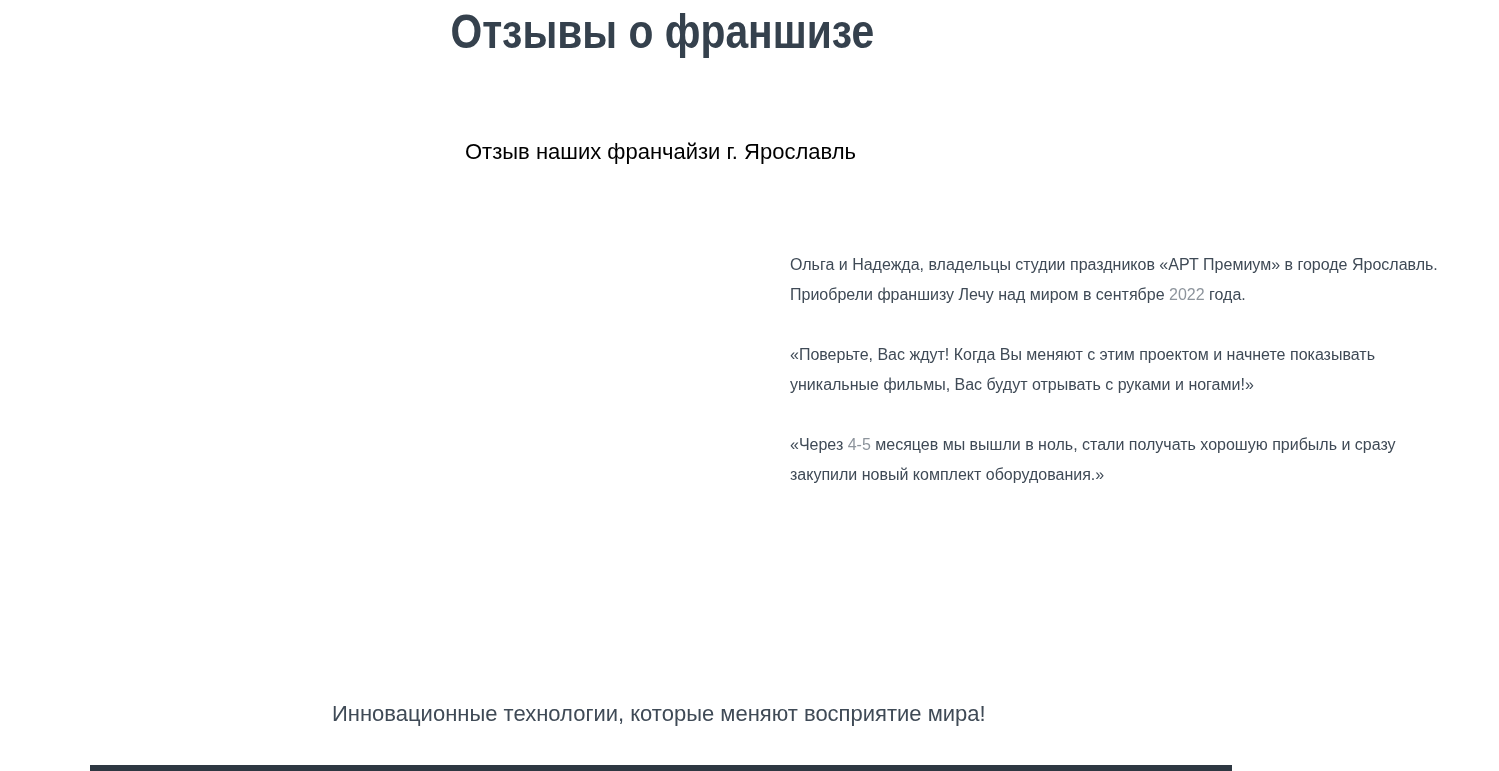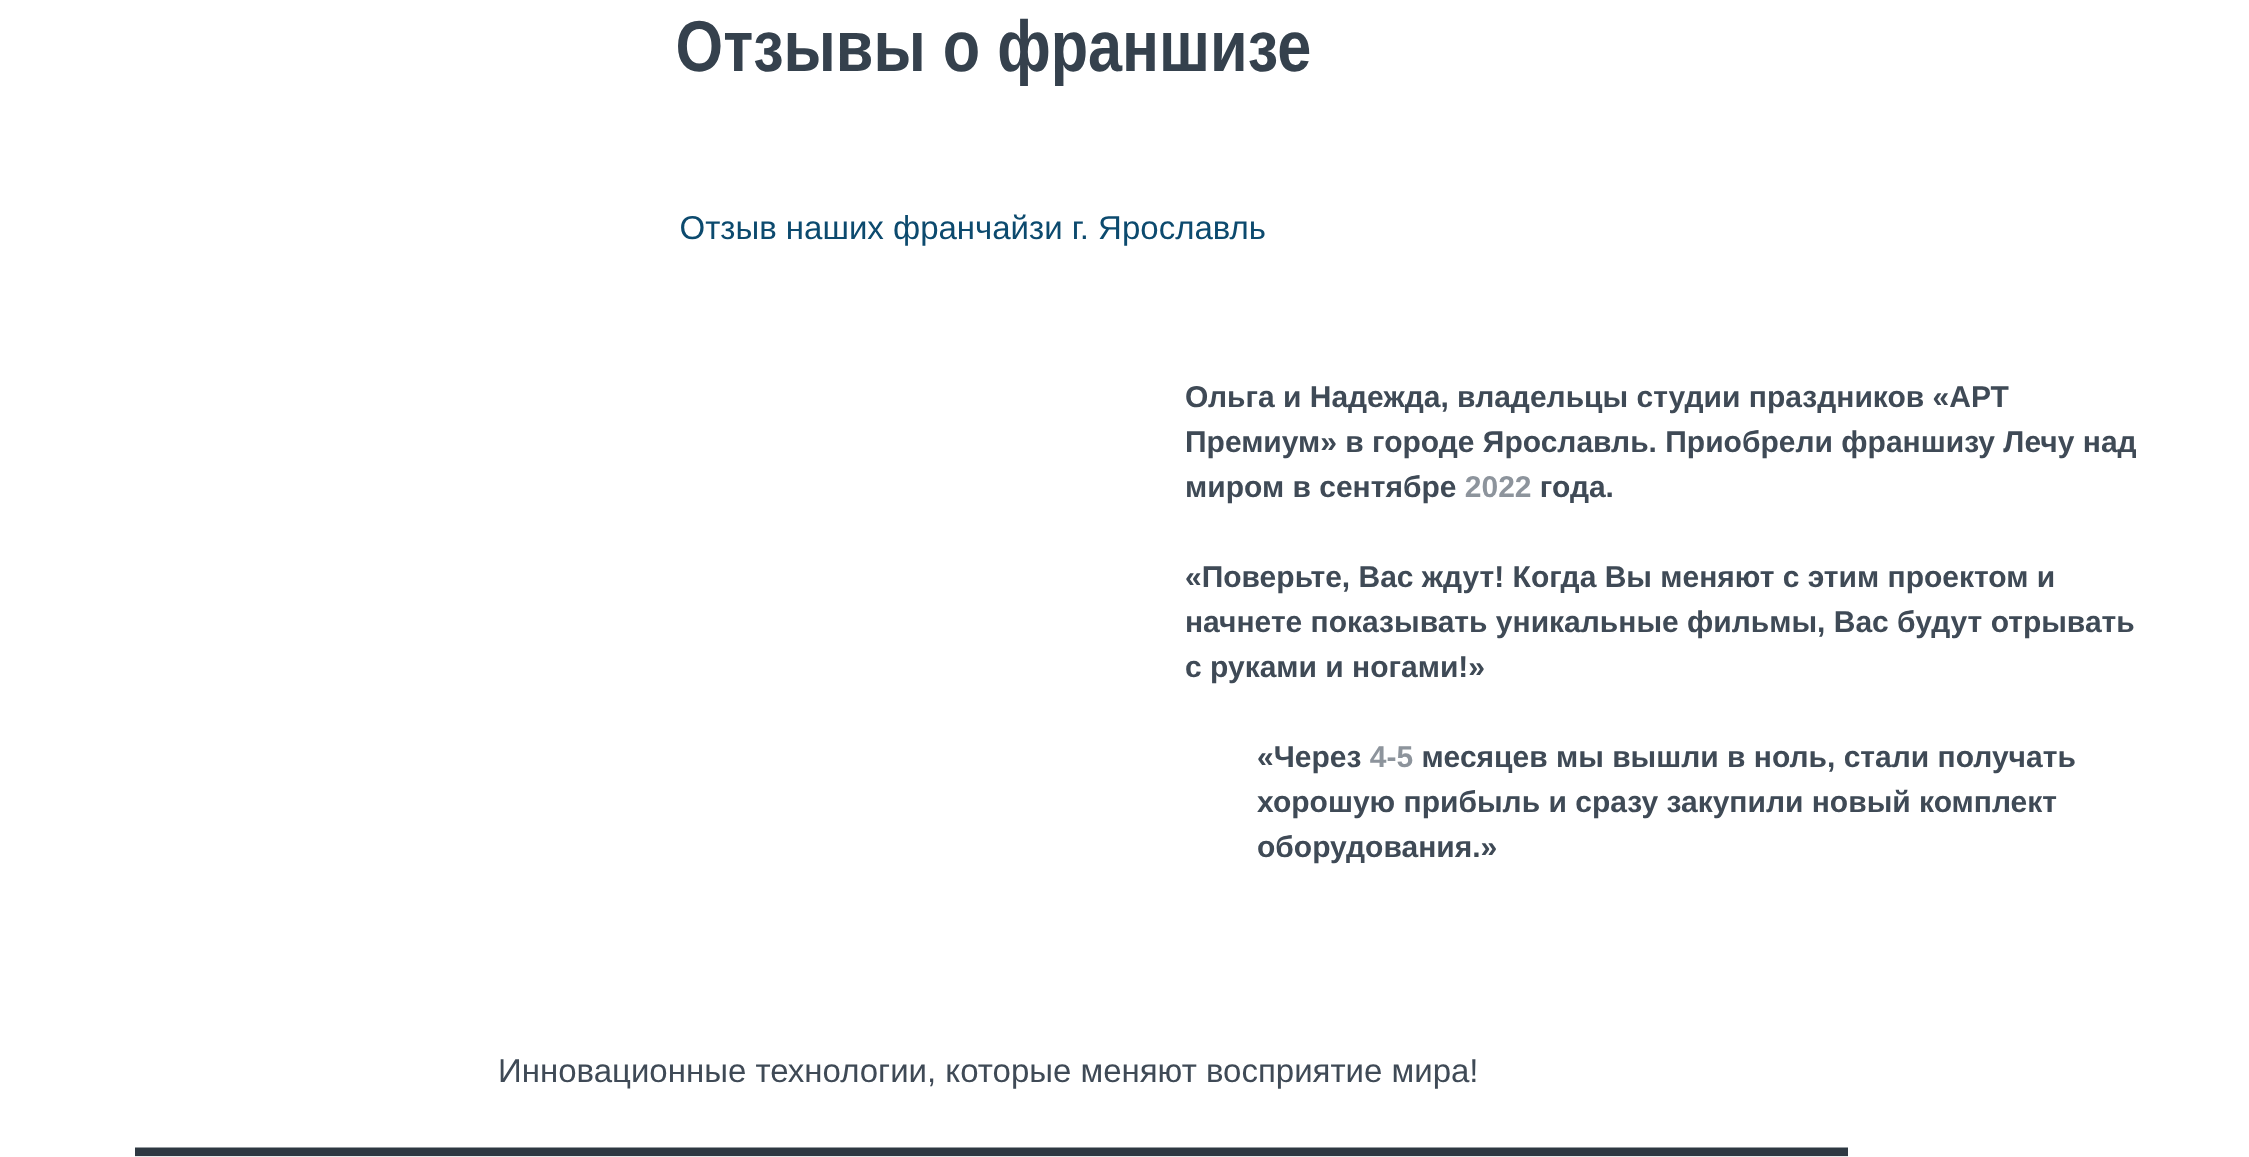--- a/index.html
+++ b/index.html
@@ -31,51 +31,50 @@
     line-height: 1.1;
     color: #35414d;
     transform: scaleX(0.85);
     transform-origin: 50% 50%;
     white-space: nowrap;
     letter-spacing: 0px;
   }
   
   .video-caption {
     position: absolute;
-    left: 453px;
+    left: 465px;
     top: 138px;
     font-size: 22px;
     line-height: 28px;
-    color: #0c4a6e;
+    color: #000000;
     white-space: nowrap;
   }
   
   .media-placeholder {
     position: absolute;
     left: 90px;
     top: 200px;
     width: 680px;
     height: 460px;
     background: #ffffff;
   }
   
   .review-column {
     position: absolute;
     left: 790px;
     top: 250px;
     width: 648px;
   }
   .review-column p {
-    font-size: 20px;
+    font-size: 16px;
     line-height: 30px;
     color: #3f4a56;
     margin-bottom: 30px;
-    font-weight: bold;
   }
-  .review-column p:last-child { margin-bottom: 0; margin-left: 48px; }
+  .review-column p:last-child { margin-bottom: 0; }
   .review-column .num { color: #8d949c; }
   
   .slogan {
     position: absolute;
     left: 332px;
     top: 700px;
     font-size: 22px;
     line-height: 28px;
     color: #3f4a56;
     white-space: nowrap;

